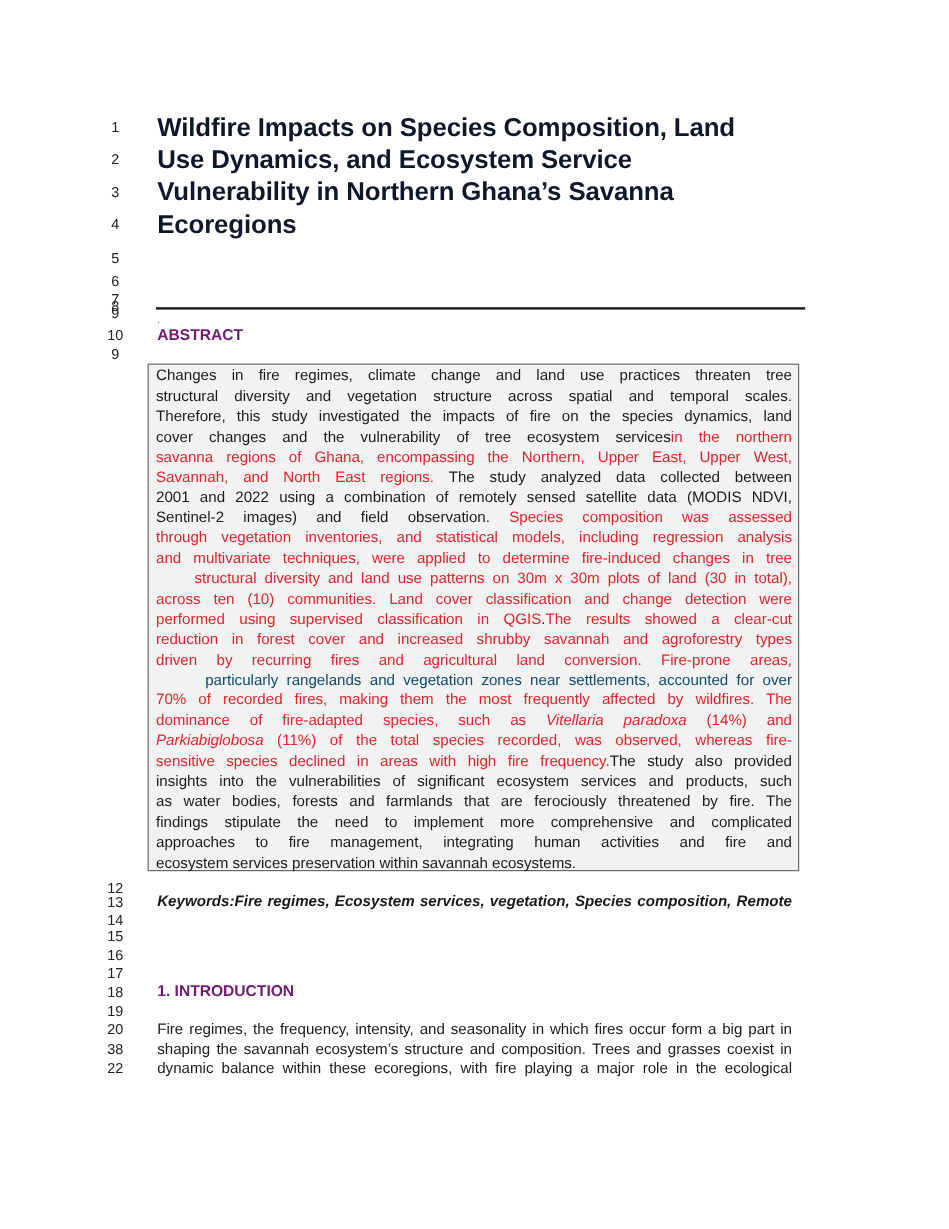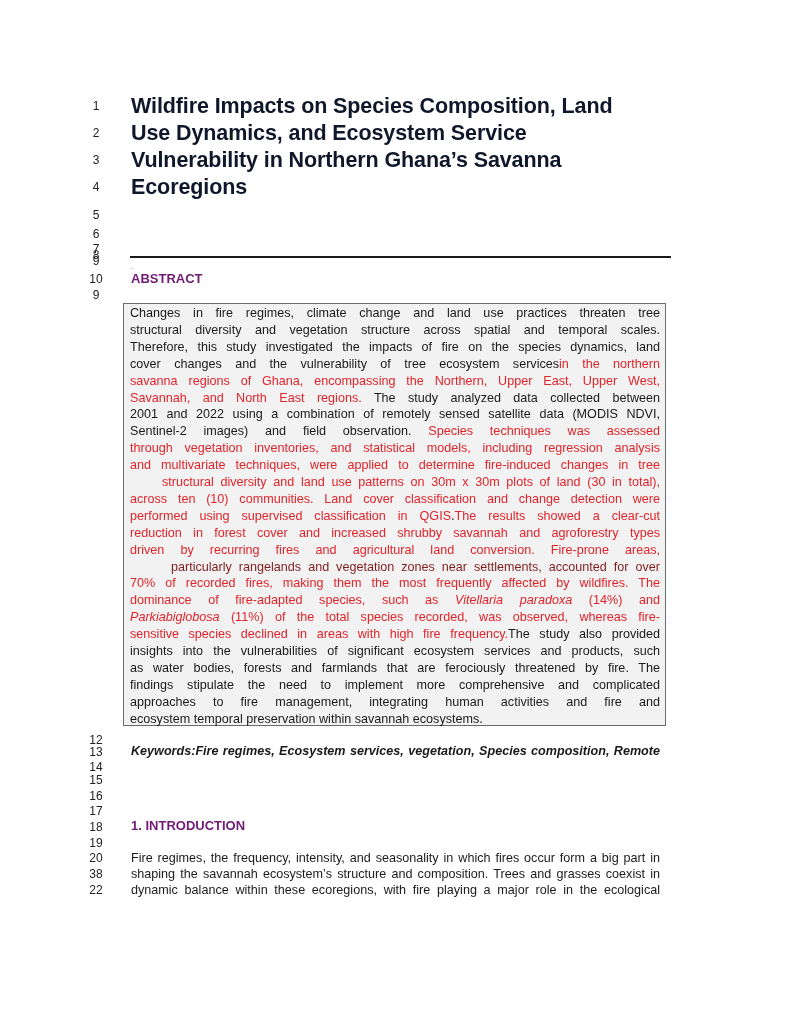--- a/index.html
+++ b/index.html
@@ -81,21 +81,21 @@
     <div class="abs-line" style="top: 372.6px;">
       <span class="w"><span style="color: rgb(224, 36, 43);">savanna regions of Ghana, encompassing the Northern, Upper East, Upper West,</span></span>
     </div>
     <div class="abs-line" style="top: 389.5px;">
       <span class="w"><span style="color: rgb(224, 36, 43);">Savannah, and North East regions.</span><span> The study analyzed data collected between</span></span>
     </div>
     <div class="abs-line" style="top: 406.4px;">
       <span class="w"><span>2001 and 2022 using a combination of remotely sensed satellite data (MODIS NDVI,</span></span>
     </div>
     <div class="abs-line" style="top: 423.3px;">
-      <span class="w"><span>Sentinel-2 images) and field observation. </span><span style="color: rgb(224, 36, 43);">Species techniques was assessed</span></span>
+      <span class="w"><span>Sentinel-2 images) and field observation. </span><span style="color: rgb(224, 36, 43);">Species composition was assessed</span></span>
     </div>
     <div class="abs-line" style="top: 440.2px;">
       <span class="w"><span style="color: rgb(224, 36, 43);">through vegetation inventories, and statistical models, including regression analysis</span></span>
     </div>
     <div class="abs-line" style="top: 457.1px;">
       <span class="w"><span style="color: rgb(224, 36, 43);">and multivariate techniques, were applied to determine fire-induced changes in tree</span></span>
     </div>
     <div class="abs-line" style="top: 474px;">
       <span class="w"><span style="color: rgb(224, 36, 43); margin-left: 32px;">structural diversity and land use patterns on 30m x 30m plots of land (30 in total),</span></span>
     </div>
@@ -105,21 +105,21 @@
     <div class="abs-line" style="top: 507.8px;">
       <span class="w"><span style="color: rgb(224, 36, 43);">performed using supervised classification in QGIS</span><span>.</span><span style="color: rgb(224, 36, 43);">The results showed a clear-cut</span></span>
     </div>
     <div class="abs-line" style="top: 524.7px;">
       <span class="w"><span style="color: rgb(224, 36, 43);">reduction in forest cover and increased shrubby savannah and agroforestry types</span></span>
     </div>
     <div class="abs-line" style="top: 541.6px;">
       <span class="w"><span style="color: rgb(224, 36, 43);">driven by recurring fires and agricultural land conversion. Fire-prone areas,</span></span>
     </div>
     <div class="abs-line" style="top: 558.5px;">
-      <span class="w"><span style="color: #7f1d1d; padding-left: 41px;">particularly rangelands and vegetation zones near settlements, accounted for over</span></span>
+      <span class="w"><span style="color: #0c4a6e; padding-left: 41px;">particularly rangelands and vegetation zones near settlements, accounted for over</span></span>
     </div>
     <div class="abs-line" style="top: 575.4px;">
       <span class="w"><span style="color: rgb(224, 36, 43);">70% of recorded fires, making them the most frequently affected by wildfires. The</span></span>
     </div>
     <div class="abs-line" style="top: 592.3px;">
       <span class="w"><span style="color: rgb(224, 36, 43);">dominance of fire-adapted species, such as </span><span class="it" style="color: rgb(224, 36, 43);">Vitellaria paradoxa</span><span style="color: rgb(224, 36, 43);"> (14%) and</span></span>
     </div>
     <div class="abs-line" style="top: 609.2px;">
       <span class="w"><span class="it" style="color: rgb(224, 36, 43);">Parkiabiglobosa</span><span style="color: rgb(224, 36, 43);"> (11%) of the total species recorded, was observed, whereas fire-</span></span>
     </div>
@@ -132,21 +132,21 @@
     <div class="abs-line" style="top: 659.9px;">
       <span class="w"><span>as water bodies, forests and farmlands that are ferociously threatened by fire. The</span></span>
     </div>
     <div class="abs-line" style="top: 676.8px;">
       <span class="w"><span>findings stipulate the need to implement more comprehensive and complicated</span></span>
     </div>
     <div class="abs-line" style="top: 693.7px;">
       <span class="w"><span>approaches to fire management, integrating human activities and fire and</span></span>
     </div>
     <div class="abs-line" style="top: 710.6px;">
-      <span class="w lastline" style="text-align-last: left;"><span>ecosystem temporal preservation within savannah ecosystems.</span></span>
+      <span class="w lastline" style="text-align-last: left;"><span>ecosystem services preservation within savannah ecosystems.</span></span>
     </div>
   </div>
 
 <div class="kw" style="top:743px">
   <span class="kw-line"><b>Keywords:</b><span>Fire regimes, Ecosystem services, vegetation, Species composition, Remote</span></span>
 </div>
 
 <div class="heading" style="top:818px">1. INTRODUCTION</div>
 <div class="body-line" style="top:850px">Fire regimes, the frequency, intensity, and seasonality in which fires occur form a big part in</div>
 <div class="body-line" style="top:866px">shaping the savannah ecosystem’s structure and composition. Trees and grasses coexist in</div>

